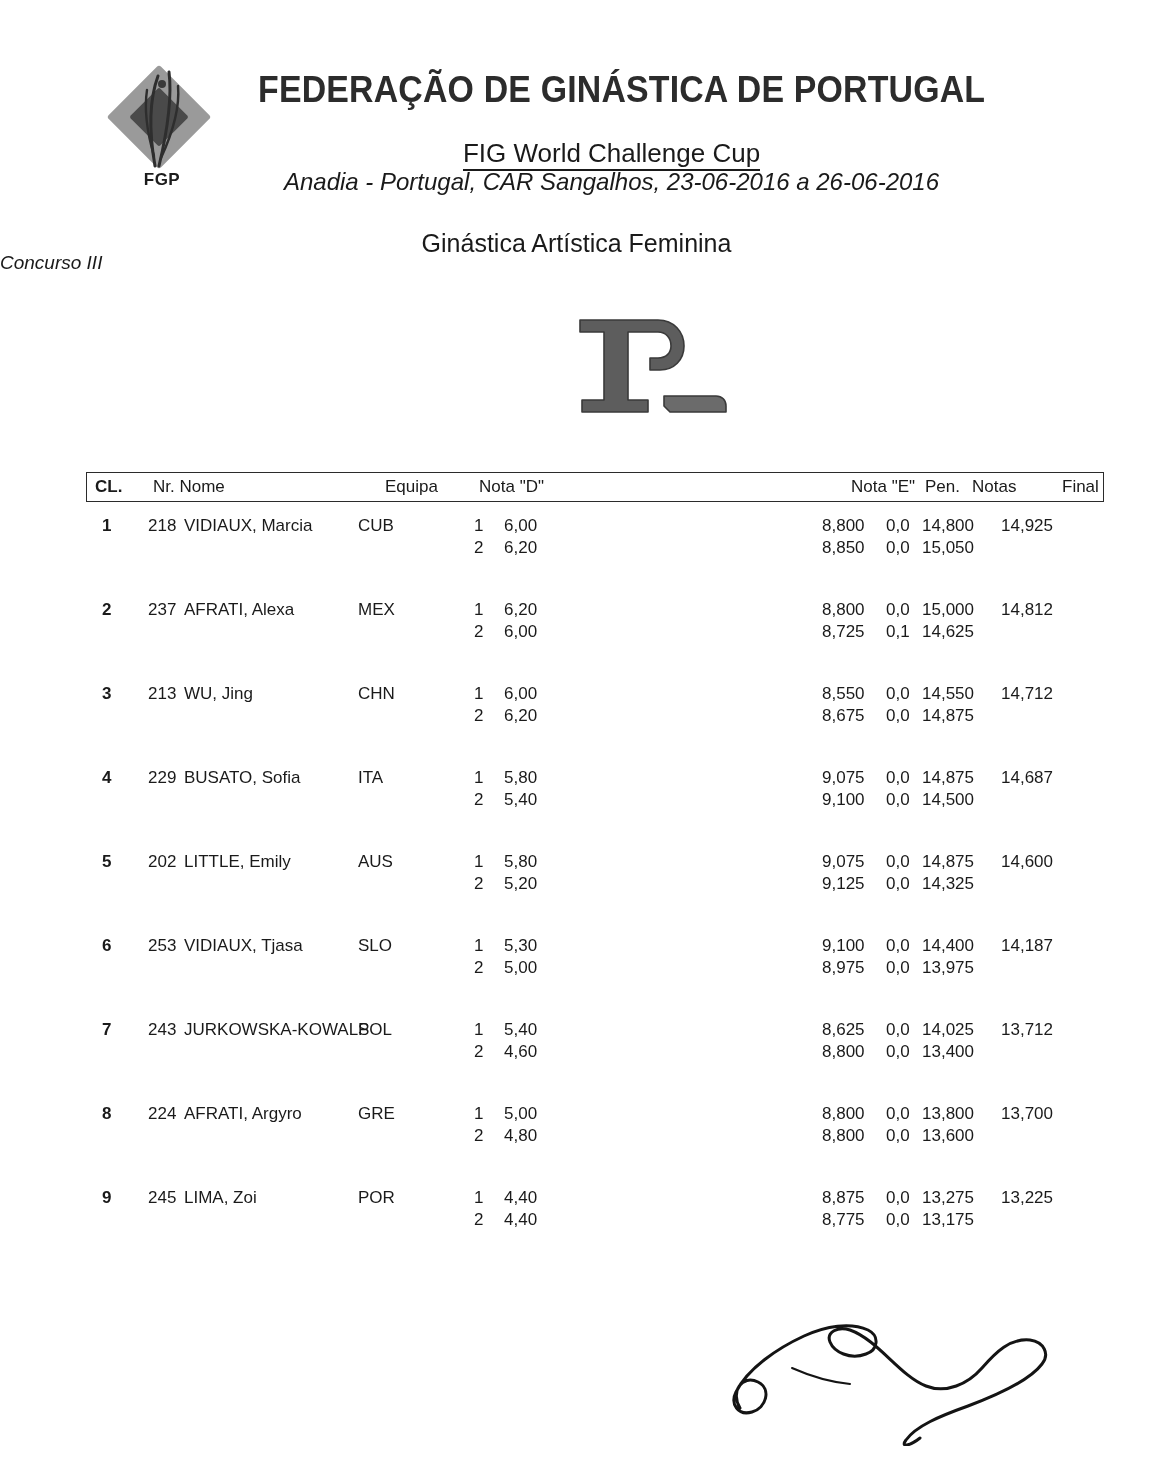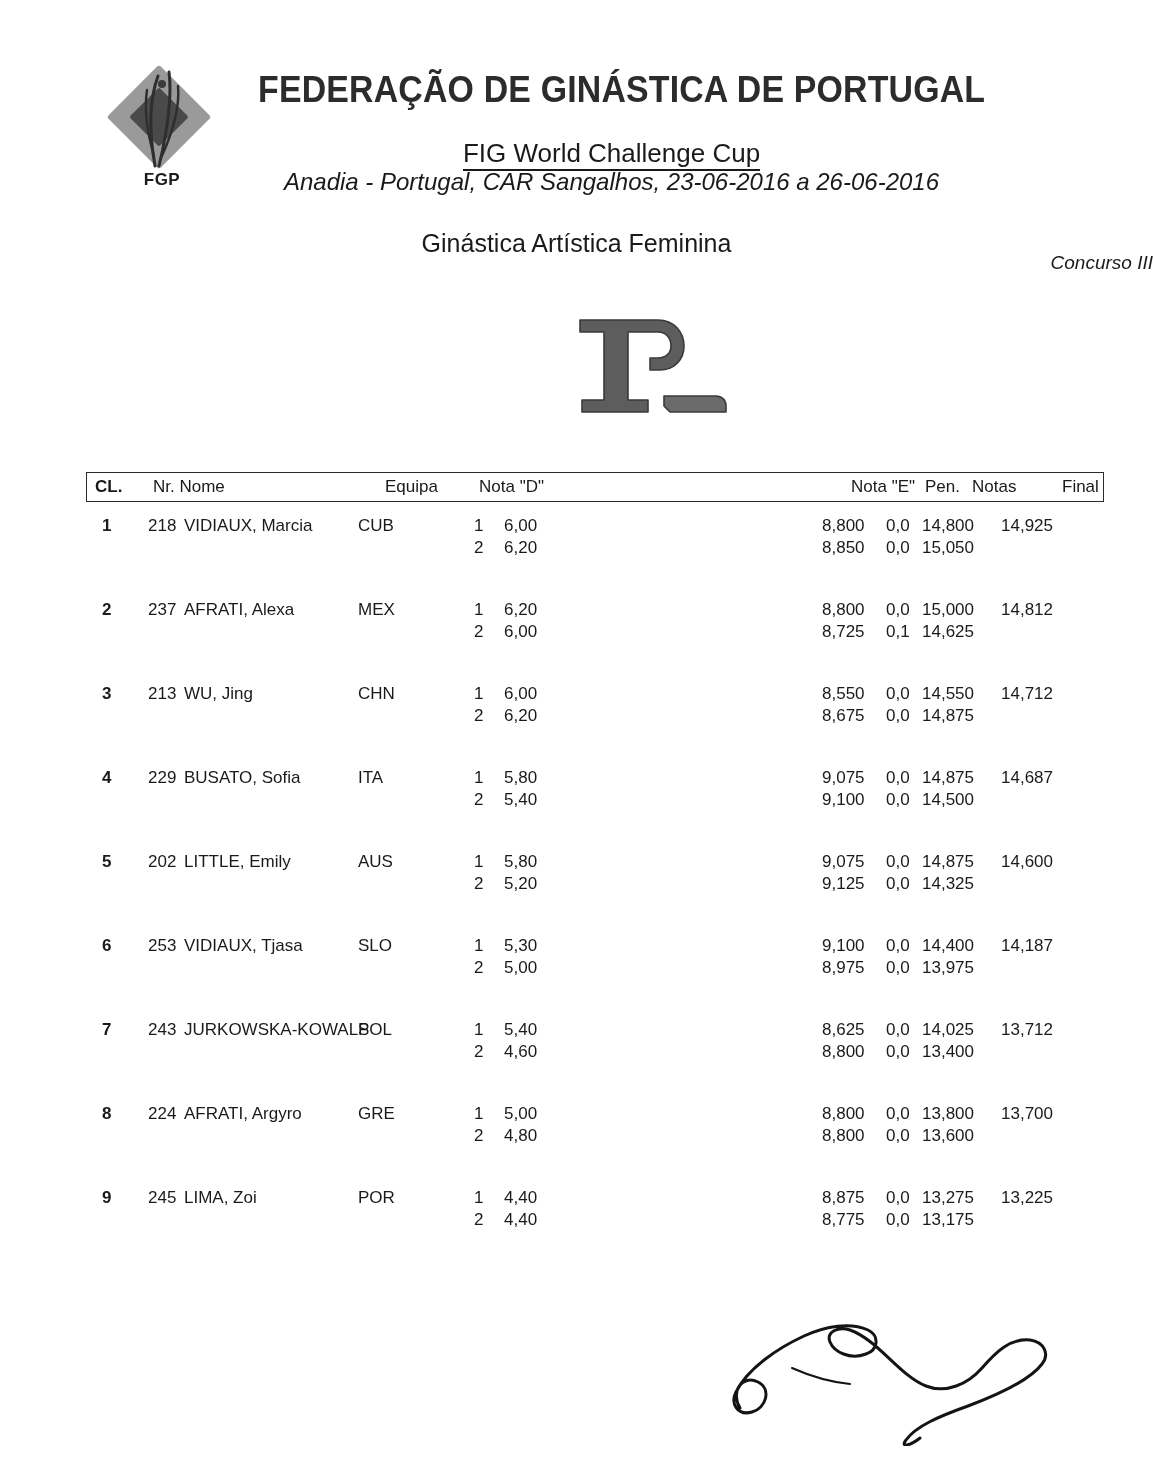--- a/index.html
+++ b/index.html
@@ -135,21 +135,21 @@
     text-align: center;
     font-size: 25px;
     color: #1a1a1a;
     margin-top: 9px;
   }
   .contest {
     position: absolute;
     left: 0;
     top: 252px;
     width: 1153px;
-    text-align: right;
+    text-align: left;
     font-size: 19px;
     font-style: italic;
     color: #1a1a1a;
   }
 
   
   .apparatus {
     position: absolute;
     left: 566px;
     top: 312px;

